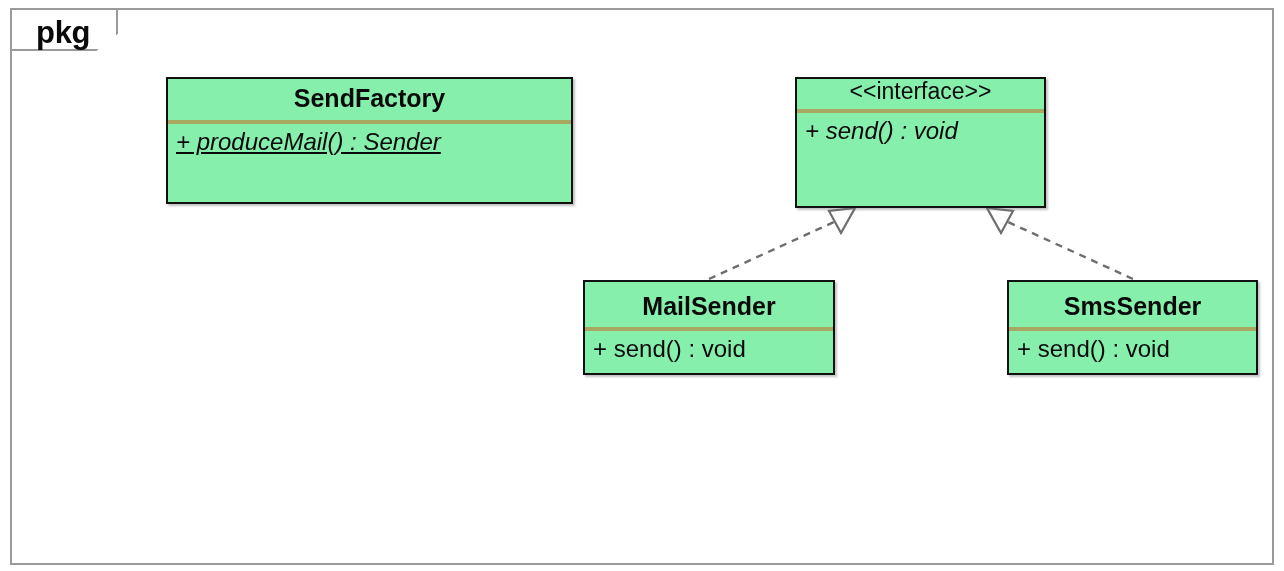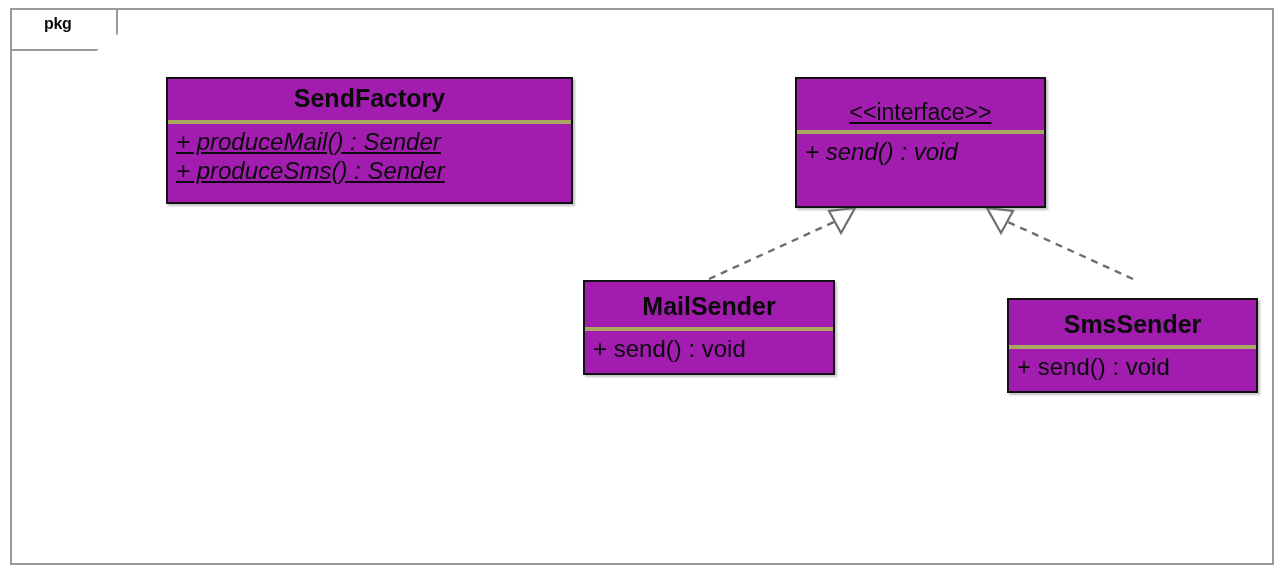--- a/index.html
+++ b/index.html
@@ -40,34 +40,34 @@
     height: 43px;
     box-sizing: border-box;
     border: 2px solid #9a9a9a;
     background: #ffffff;
     -webkit-clip-path: polygon(0 0, 100% 0, 100% 60%, 80% 100%, 0 100%);
     clip-path: polygon(0 0, 100% 0, 100% 60%, 80% 100%, 0 100%);
   }
 
   .pkg-label {
     position: absolute;
-    left: 44px;
+    left: 36px;
     top: 15px;
-    font-size: 16px;
+    font-size: 31px;
     font-weight: bold;
     color: #0a0a0a;
     letter-spacing: -0.3px;
     white-space: nowrap;
   }
 
   
   .uml-class {
     position: absolute;
     box-sizing: border-box;
-    background: #a21caf;
+    background: #86efac;
     border: 2px solid #111111;
     box-shadow: 2px 2px 2px rgba(120,120,120,0.45);
   }
 
   .uml-head {
     box-sizing: border-box;
     text-align: center;
     padding: 6px 10px 7px 10px;
     color: #0a0a0a;
   }
@@ -141,24 +141,23 @@
     top: 280px;
     width: 252px;
     height: 95px;
   }
 
   #box-smssender {
     left: 1007px;
     top: 280px;
     width: 251px;
     height: 95px;
-    margin-top: 18px;
-  }
-
-  #box-sender .uml-head { padding-top: 21px; padding-bottom: 5px; text-decoration: underline; }
+  }
+
+  #box-sender .uml-head { padding-top: 0; padding-bottom: 5px; }
   #box-mailsender .uml-head,
   #box-smssender .uml-head { padding-top: 11px; padding-bottom: 6px; }
 
   
   .connectors {
     position: absolute;
     left: 0;
     top: 0;
     width: 1284px;
     height: 571px;
@@ -187,21 +186,20 @@
     </g>
   </svg>
 
   <div class="uml-class" id="box-sendfactory">
     <div class="uml-head">
       <span class="class-name">SendFactory</span>
     </div>
     <div class="uml-divider"></div>
     <div class="uml-members">
       <div class="member static-member">+ produceMail() : Sender</div>
-      <div class="member static-member">+ produceSms() : Sender</div>
     </div>
   </div>
 
   <div class="uml-class" id="box-sender">
     <div class="uml-head">
       <span class="stereotype">&lt;&lt;interface&gt;&gt;</span>
     </div>
     <div class="uml-divider"></div>
     <div class="uml-members">
       <div class="member abstract-member">+ send() : void</div>

